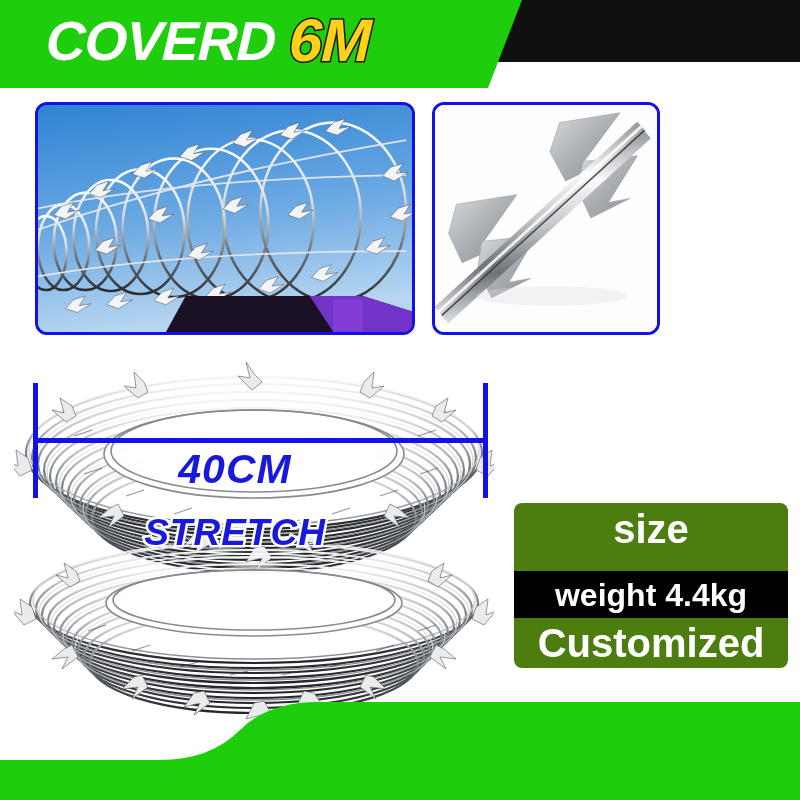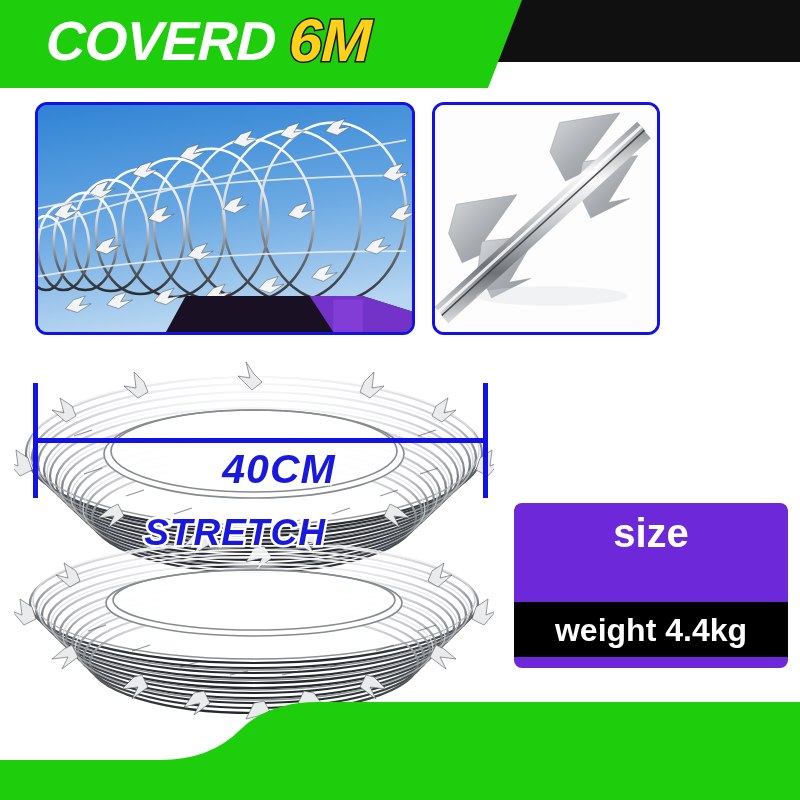--- a/index.html
+++ b/index.html
@@ -95,34 +95,33 @@
     left: 0; width: 470px;
     text-align: center;
     font-weight: bold;
     font-style: italic;
     color: #1919DD;
     letter-spacing: 1px;
     -webkit-text-stroke: 5px #ffffff;
     paint-order: stroke fill;
     line-height: 1;
   }
-  #dim-40cm { top: 449px; font-size: 41px; margin-left: 44px; }
+  #dim-40cm { top: 449px; font-size: 41px; }
   #dim-stretch { top: 514px; font-size: 37px; }
 
   
   #info-box {
     position: absolute;
     left: 514px; top: 503px;
     width: 274px; height: 165px;
-    background: #6d28d9;
+    background: #4d7c0f;
     border-radius: 8px;
     overflow: hidden;
     display: flex;
     flex-direction: column;
-    gap: 23px;
   }
   .info-row {
     display: flex;
     align-items: center;
     justify-content: center;
     color: #ffffff;
     font-weight: bold;
     line-height: 1;
   }
   #info-size { height: 52px; font-size: 40px; padding-top: 4px; }
@@ -390,19 +389,20 @@
 
   <div class="cal-line" id="cal-v-left"></div>
   <div class="cal-line" id="cal-v-right"></div>
   <div class="cal-line" id="cal-h"></div>
   <div class="dim-text" id="dim-40cm">40CM</div>
   <div class="dim-text" id="dim-stretch">STRETCH</div>
 
   <div id="info-box">
     <div class="info-row" id="info-size">size</div>
     <div class="info-row" id="info-weight">weight 4.4kg</div>
+    <div class="info-row" id="info-custom">Customized</div>
   </div>
 
   <svg id="footer-green" viewBox="0 0 800 110" preserveAspectRatio="none">
     <path d="M0,70 L160,70 Q210,70 240,40 Q268,12 318,12 L800,12 L800,110 L0,110 Z" fill="#1ECE0C"></path>
   </svg>
 
 </div>
 
 </body></html>

